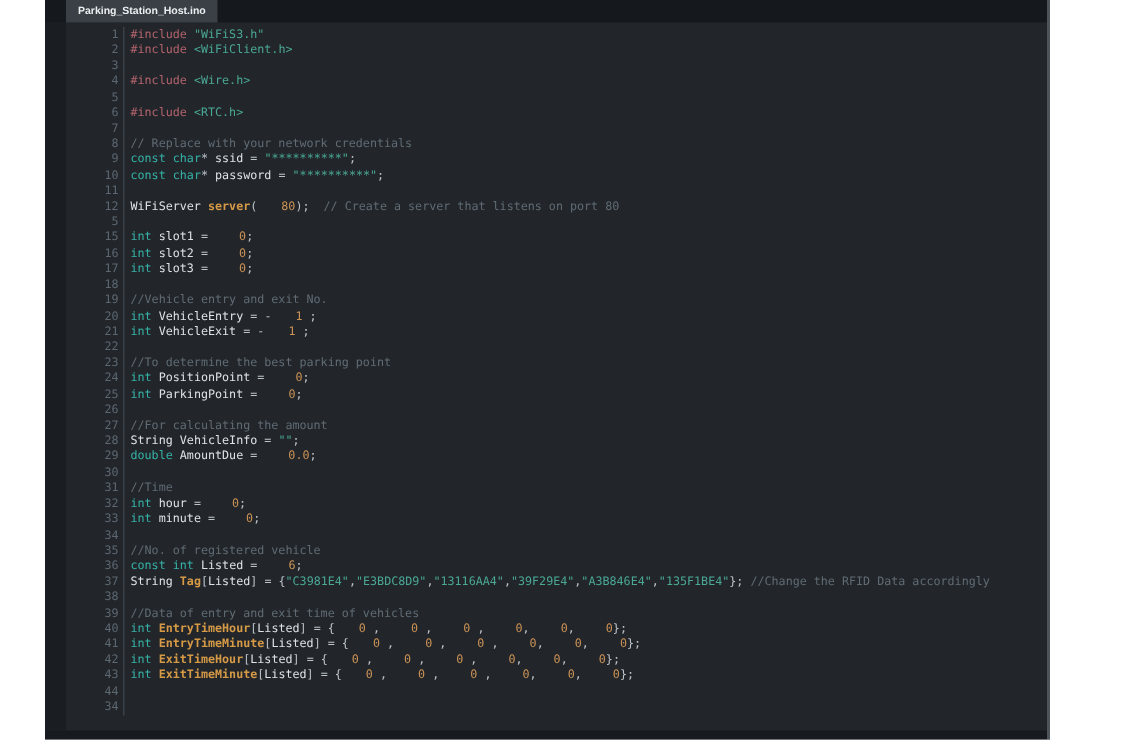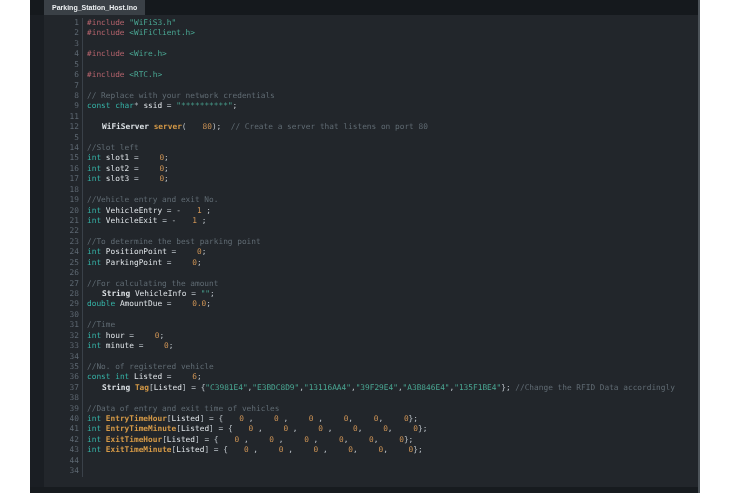--- a/index.html
+++ b/index.html
@@ -43,21 +43,21 @@
   .vscroll{
     position:absolute;right:0;top:0;bottom:0;width:2px;
     background:var(--scrollbar,#4d545a);
   }
   .hscroll{
     position:absolute;left:0;right:2px;bottom:0;height:6px;
     background:var(--hscroll,#171b1f);
   }
   .tk-pre{color:var(--pre,#b4636c);}
   .tk-kw{color:var(--kw,#35b3a7);text-align:right;}
-  .tk-ty{color:var(--var,#dde2e6);font-weight:bold;margin-left:15px;}
+  .tk-ty{color:var(--var,#dde2e6);font-weight:normal;}
   .tk-va{color:var(--var,#dde2e6);font-weight:normal;}
   .tk-fn{color:var(--fn,#d69a47);font-weight:bold;}
   .tk-nu{color:var(--num,#cd9355);padding-left:16px;}
   .tk-st{color:var(--str,#4aa894);}
   .tk-cm{color:var(--cmt,#606b73);}
   .tk-op{color:var(--op,#bcc3c9);}
   .tk-pl{color:var(--pl,#c9cfd4);}
 </style>
 </head>
 <body>
@@ -101,34 +101,34 @@
       </div>
       <div class="line">
         <div class="ln">8</div>
         <div class="code"><span class="tk-cm">// Replace with your network credentials</span></div>
       </div>
       <div class="line">
         <div class="ln">9</div>
         <div class="code"><span class="tk-kw">const</span><span class="tk-pl"> </span><span class="tk-kw">char</span><span class="tk-op">*</span><span class="tk-pl"> </span><span class="tk-va">ssid</span><span class="tk-pl"> </span><span class="tk-op">=</span><span class="tk-pl"> </span><span class="tk-st">"**********"</span><span class="tk-op">;</span></div>
       </div>
       <div class="line">
+        <div class="ln">10</div>
+        <div class="code"><span class="tk-kw">const</span><span class="tk-pl"> </span><span class="tk-kw">char</span><span class="tk-op">*</span><span class="tk-pl"> </span><span class="tk-va">password</span><span class="tk-pl"> </span><span class="tk-op">=</span><span class="tk-pl"> </span><span class="tk-st">"**********"</span><span class="tk-op">;</span></div>
+      </div>
+      <div class="line">
         <div class="ln">11</div>
         <div class="code"></div>
       </div>
       <div class="line">
         <div class="ln">12</div>
         <div class="code"><span class="tk-ty">WiFiServer</span><span class="tk-pl"> </span><span class="tk-fn">server</span><span class="tk-op">(</span><span class="tk-nu">80</span><span class="tk-op">);</span><span class="tk-pl">  </span><span class="tk-cm">// Create a server that listens on port 80</span></div>
       </div>
       <div class="line">
         <div class="ln">5</div>
         <div class="code"></div>
-      </div>
-      <div class="line">
-        <div class="ln">14</div>
-        <div class="code"><span class="tk-cm">//Slot left</span></div>
       </div>
       <div class="line">
         <div class="ln">15</div>
         <div class="code"><span class="tk-kw">int</span><span class="tk-pl"> </span><span class="tk-va">slot1</span><span class="tk-pl"> </span><span class="tk-op">=</span><span class="tk-pl"> </span><span class="tk-nu">0</span><span class="tk-op">;</span></div>
       </div>
       <div class="line">
         <div class="ln">16</div>
         <div class="code"><span class="tk-kw">int</span><span class="tk-pl"> </span><span class="tk-va">slot2</span><span class="tk-pl"> </span><span class="tk-op">=</span><span class="tk-pl"> </span><span class="tk-nu">0</span><span class="tk-op">;</span></div>
       </div>
       <div class="line">

